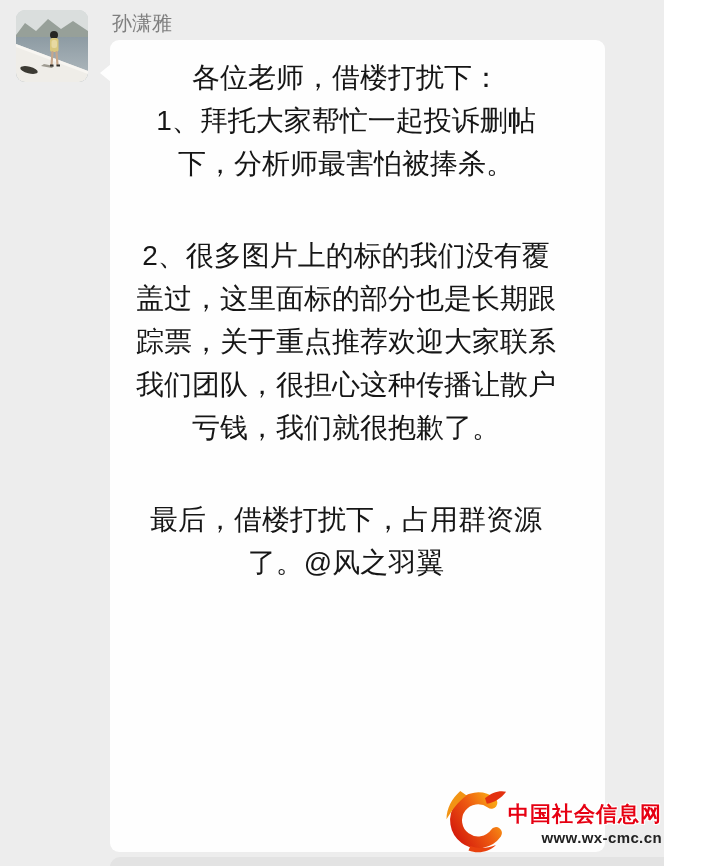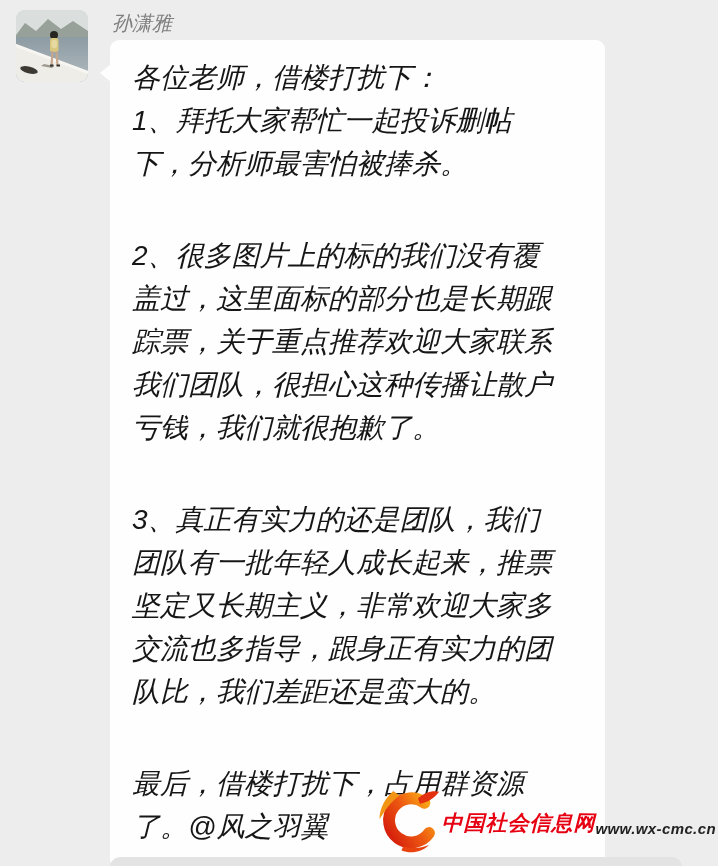--- a/index.html
+++ b/index.html
@@ -1,22 +1,21 @@
 <!DOCTYPE html>
 <html><head>
 <meta charset="utf-8">
 <style>
   html,body{margin:0;padding:0;}
   .screen{
     position:relative;
-    width:718px;height:866px;
+    width:664px;height:866px;
     background:#ededed;
     overflow:hidden;
     font-family:"Liberation Sans","DejaVu Sans",sans-serif;
-    font-style:italic;
   }
   
   .avatar{
     position:absolute;left:16px;top:10px;
     width:72px;height:72px;
     border-radius:9px;overflow:hidden;
     background:#cfd4d6;
     cursor:pointer;
   }
   .avatar svg{display:block;}
@@ -40,38 +39,39 @@
     position:absolute;left:-10px;top:24px;
     width:0;height:0;
     border-top:9px solid transparent;
     border-bottom:9px solid transparent;
     border-right:11px solid #fefefe;
   }
   .message-text{
     width:428px;
     font-size:28px;line-height:43px;
     color:#161616;
+    text-align:center;
   }
   .msg-para{margin:0;white-space:pre-wrap;}
   .msg-para + .msg-para{margin-top:49px;}
   
   .peek{
     position:absolute;left:110px;top:857px;
     width:572px;height:12px;
     background:#e3e3e3;
     border-radius:10px 10px 0 0;
   }
   
   .watermark{
     position:absolute;right:2px;top:790px;
     display:flex;align-items:center;
     z-index:5;pointer-events:none;
   }
   .wm-logo{width:66px;height:66px;flex:none;margin-right:1px;}
-  .wm-text{display:flex;flex-direction:row;align-items:flex-end;}
+  .wm-text{display:flex;flex-direction:column;align-items:flex-end;}
   .wm-title{
     font-size:21px;font-weight:900;
     color:#e60012;letter-spacing:1px;
     white-space:nowrap;
     text-shadow:1px 1px 0 #fff,-1px -1px 0 #fff,1px -1px 0 #fff,-1px 1px 0 #fff;
   }
   .wm-url{
     font-size:15px;font-weight:700;
     color:#222;letter-spacing:.4px;
     margin-top:1px;white-space:nowrap;
@@ -106,21 +106,20 @@
     </svg>
   </div>
 
   <div class="sender">孙潇雅</div>
 
   <div class="bubble">
     <div class="message-text">
         <p class="msg-para">各位老师，借楼打扰下：
 1、拜托大家帮忙一起投诉删帖下，分析师最害怕被捧杀。</p>
         <p class="msg-para">2、很多图片上的标的我们没有覆盖过，这里面标的部分也是长期跟踪票，关于重点推荐欢迎大家联系我们团队，很担心这种传播让散户亏钱，我们就很抱歉了。</p>
-        <p class="msg-para">3、真正有实力的还是团队，我们团队有一批年轻人成长起来，推票坚定又长期主义，非常欢迎大家多交流也多指导，跟身正有实力的团队比，我们差距还是蛮大的。</p>
         <p class="msg-para">最后，借楼打扰下，占用群资源了。@风之羽翼</p>
       </div>
   </div>
 
   <div class="peek"></div>
 
   <div class="watermark">
     <svg class="wm-logo" viewBox="0 0 72 72" aria-hidden="true">
       <defs>
         <linearGradient id="fireG" x1="0" y1="0.85" x2="1" y2="0.15">

